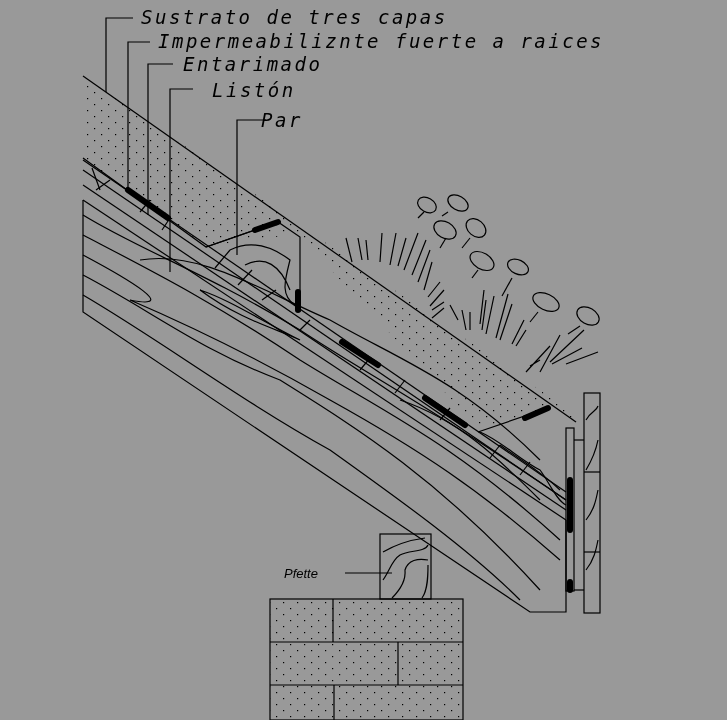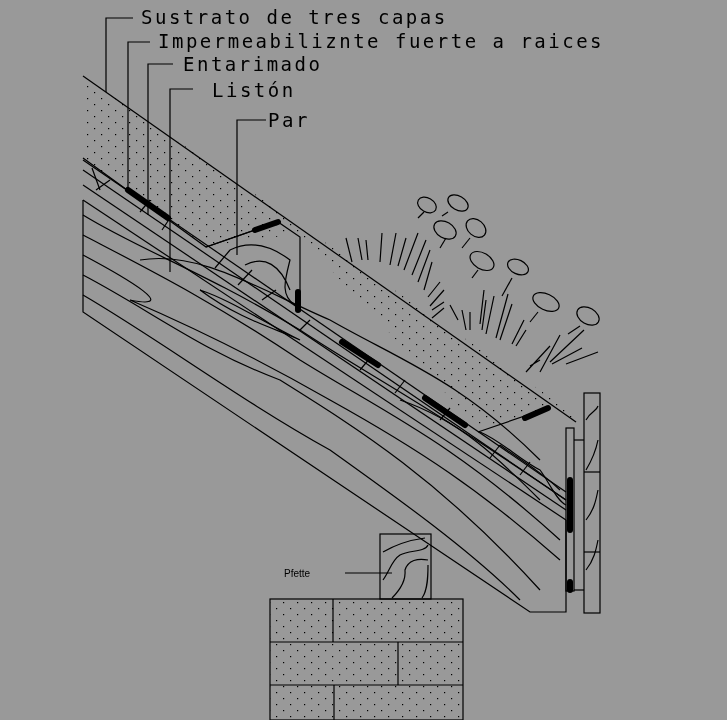--- a/index.html
+++ b/index.html
@@ -1,19 +1,19 @@
 <!DOCTYPE html>
 <html><head>
 <meta charset="utf-8">
 <style>
   html,body{margin:0;padding:0;background:#999999;}
-  #canvas{position:relative;width:623px;height:720px;background:#999999;overflow:hidden;}
+  #canvas{position:relative;width:623px;height:720px;background:#999999;overflow:hidden;font-style:italic;}
   svg{position:absolute;left:0;top:0;}
   .lbl{position:absolute;font-family:"DejaVu Sans Mono","Liberation Mono",monospace;color:#000;white-space:nowrap;letter-spacing:2.5px;font-size:19px;line-height:20px;}
-  .lbl.small{font-family:"Liberation Sans",sans-serif;font-size:10px;letter-spacing:0;}
+  .lbl.small{font-family:"Liberation Sans",sans-serif;font-size:13px;letter-spacing:0;}
 </style>
 </head>
 <body>
 
 <div id="canvas">
 <svg width="727" height="720" viewBox="0 0 727 720">
   <defs>
     <pattern id="dots" width="14" height="12" patternUnits="userSpaceOnUse">
       <rect x="3" y="2" width="1.2" height="1.2" fill="#000"></rect>
       <rect x="10" y="8" width="1.2" height="1.2" fill="#000"></rect>
@@ -139,15 +139,15 @@
       <line x1="398" y1="642" x2="398" y2="685"></line>
       <line x1="334" y1="685" x2="334" y2="720"></line>
     </g>
   </g>
 </svg>
 
 <div class="lbl" style="left:141px;top:7px;">Sustrato de tres capas</div>
 <div class="lbl" style="left:183px;top:54px;">Entarimado</div>
 <div class="lbl" style="left:158px;top:31px;">Impermeabiliznte fuerte a raices</div>
 <div class="lbl" style="left:212px;top:80px;">Listón</div>
-<div class="lbl" style="left:268px;top:110px;">Par</div>
+<div class="lbl" style="left:261px;top:110px;">Par</div>
 <div class="lbl small" style="left:284px;top:564px;">Pfette</div>
 </div>
 
 </body></html>

